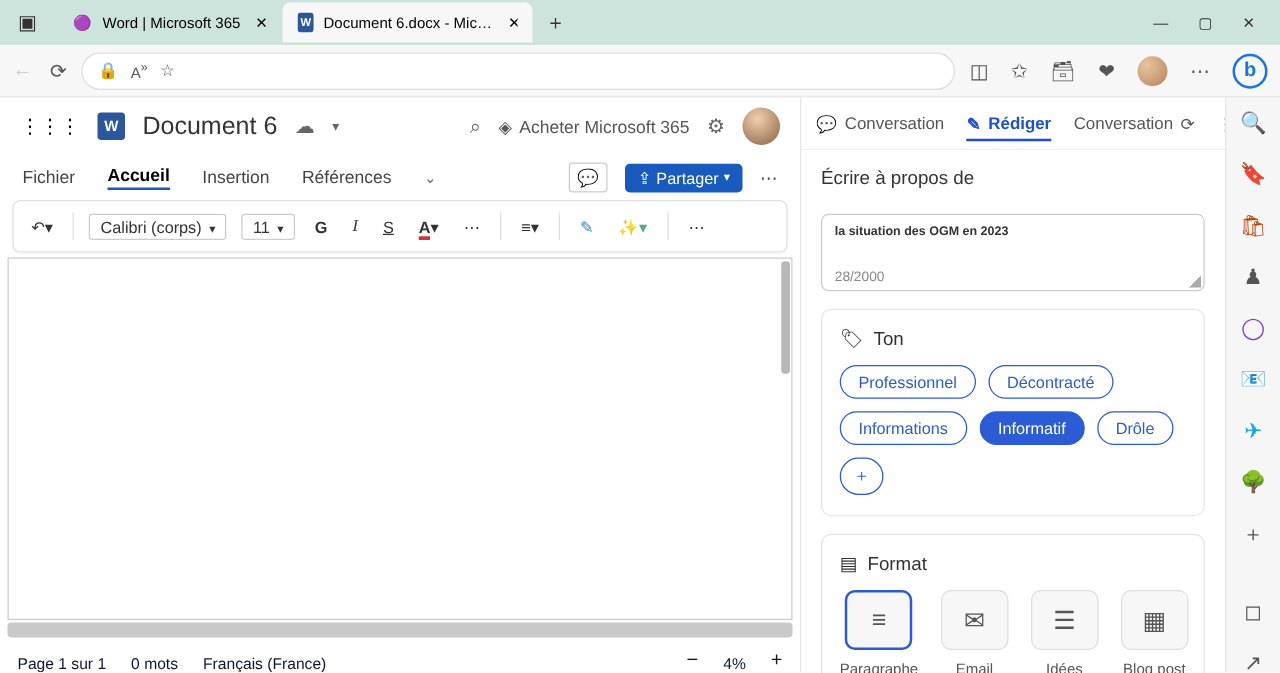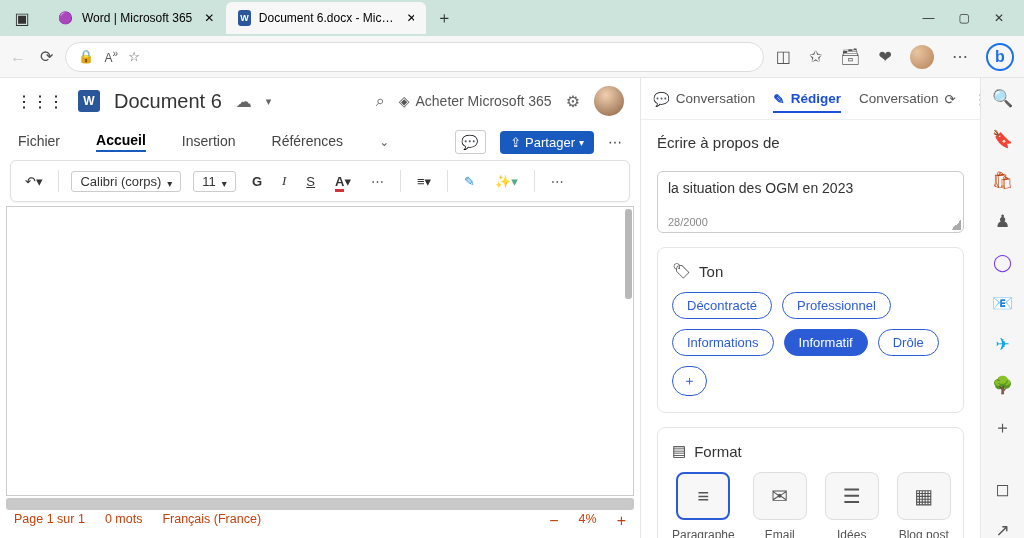--- a/index.html
+++ b/index.html
@@ -27,47 +27,47 @@
 .left{flex:1;display:flex;flex-direction:column;background:#fff;min-width:0;}
 
 .wordheader{height:46px;display:flex;align-items:center;padding:0 16px;gap:14px;}
 .waffle{font-size:16px;}
 .wicon{width:22px;height:22px;background:#2b579a;border-radius:3px;color:#fff;display:flex;align-items:center;justify-content:center;font-size:12px;font-weight:bold;}
 .docname{font-size:20px;color:#333;}
 .wordheader .spacer{flex:1;}
 .buylink{display:flex;align-items:center;gap:6px;color:#555;font-size:14px;}
 .avatar2{width:30px;height:30px;border-radius:50%;background:radial-gradient(circle at 40% 30%,#f0d0b0,#8a6040);}
 
-.ribbontabs{height:36px;display:flex;align-items:center;padding:0 18px;gap:36px;font-size:14px;color:#444;}
+.ribbontabs{height:36px;display:flex;align-items:center;padding:0 18px;gap:26px;font-size:14px;color:#444;}
 .ribbontabs .rtab{cursor:pointer;padding-bottom:2px;}
 .ribbontabs .rtab.active{font-weight:600;border-bottom:2px solid #185abd;color:#000;}
 .sharebtn{background:#185abd;color:#fff;border-radius:4px;padding:4px 10px;font-size:13px;display:flex;align-items:center;gap:4px;}
 .ribright{margin-left:auto;display:flex;align-items:center;gap:14px;}
 
 .toolbar{height:42px;margin:0 10px 4px 10px;border:1px solid #e0e0e0;border-radius:6px;box-shadow:0 1px 2px rgba(0,0,0,.05);display:flex;align-items:center;padding:0 10px;gap:12px;font-size:13px;color:#333;}
 .toolbar .sep{width:1px;height:22px;background:#e0e0e0;}
 .fontbox{border:1px solid #ccc;border-radius:3px;padding:2px 8px;display:flex;align-items:flex-end;gap:6px;font-size:13px;}
 .toolbar .btn{cursor:pointer;padding:2px 4px;}
 .underlineA{border-bottom:3px solid #d13438;padding-bottom:0;font-weight:bold;}
 
 .canvas{flex:1;background:#fff;border:1px solid #ccc;margin:0 6px;position:relative;}
 .scrollthumb{position:absolute;right:1px;top:2px;width:7px;height:90px;background:#b8b8b8;border-radius:3px;}
 .hscroll{height:12px;margin:2px 6px;background:#c9c9c9;border-radius:3px;}
 
-.statusbar{height:26px;display:flex;align-items:flex-start;padding:0 14px;gap:20px;font-size:12.5px;color:#c2410c;}
+.statusbar{height:26px;display:flex;align-items:flex-end;padding:0 14px;gap:20px;font-size:12.5px;color:#0f172a;}
 .statusbar .spacer{flex:1;}
 
 .copilot{width:340px;border-left:1px solid #e5e5e5;display:flex;flex-direction:column;background:#fff;}
 .cotabs{height:42px;display:flex;align-items:center;padding:0 12px;gap:18px;font-size:13.5px;border-bottom:1px solid #eee;}
 .cotab{display:flex;align-items:center;gap:6px;color:#555;cursor:pointer;}
 .cotab.active{color:#1a4fd6;font-weight:600;border-bottom:2px solid #1a4fd6;padding-bottom:4px;margin-bottom:-6px;}
 .cobody{flex:1;overflow-y:auto;padding:14px 16px 4px 16px;}
 .colabel{font-size:15px;color:#333;margin-bottom:20px;}
 .textarea{border:1px solid #ccc;border-radius:6px;padding:8px 10px;position:relative;min-height:62px;}
-.textarea .txt{font-size:14px;color:#333;}
+.textarea .txt{font-size:10px;color:#333;font-weight:bold;}
 .textarea .count{position:absolute;bottom:4px;left:10px;font-size:11px;color:#888;}
 .resizer{position:absolute;right:2px;bottom:2px;width:10px;height:10px;background:linear-gradient(135deg,transparent 50%,#aaa 50%);}
 .section{border:1px solid #e5e5e5;border-radius:8px;padding:14px 14px 16px 14px;margin-top:14px;}
 .sectitle{display:flex;align-items:center;gap:8px;font-size:15px;color:#333;margin-bottom:12px;}
 .chips{display:flex;flex-wrap:wrap;gap:10px;}
 .chip{border:1px solid #2b5cd6;color:#2b5cd6;border-radius:16px;padding:5px 14px;font-size:13px;cursor:pointer;}
 .chip.active{background:#2b5cd6;color:#fff;}
 .chip.plus{padding:5px 10px;}
 .formats{display:flex;gap:18px;}
 .fmt{display:flex;flex-direction:column;align-items:center;gap:8px;font-size:12px;color:#555;cursor:pointer;}
@@ -225,22 +225,22 @@
         <div class="count">28/2000</div>
         <div class="resizer"></div>
       </div>
 
       <div class="section">
         <div class="sectitle">
             <span>🏷</span>
             <span>Ton</span>
           </div>
         <div class="chips">
+          <div class="chip">Professionnel</div>
           <div class="chip">Décontracté</div>
-          <div class="chip">Professionnel</div>
           <div class="chip">Informations</div>
           <div class="chip active">Informatif</div>
           <div class="chip">Drôle</div>
           <div class="chip plus">＋</div>
         </div>
       </div>
 
       <div class="section">
         <div class="sectitle">
             <span>▤</span>

